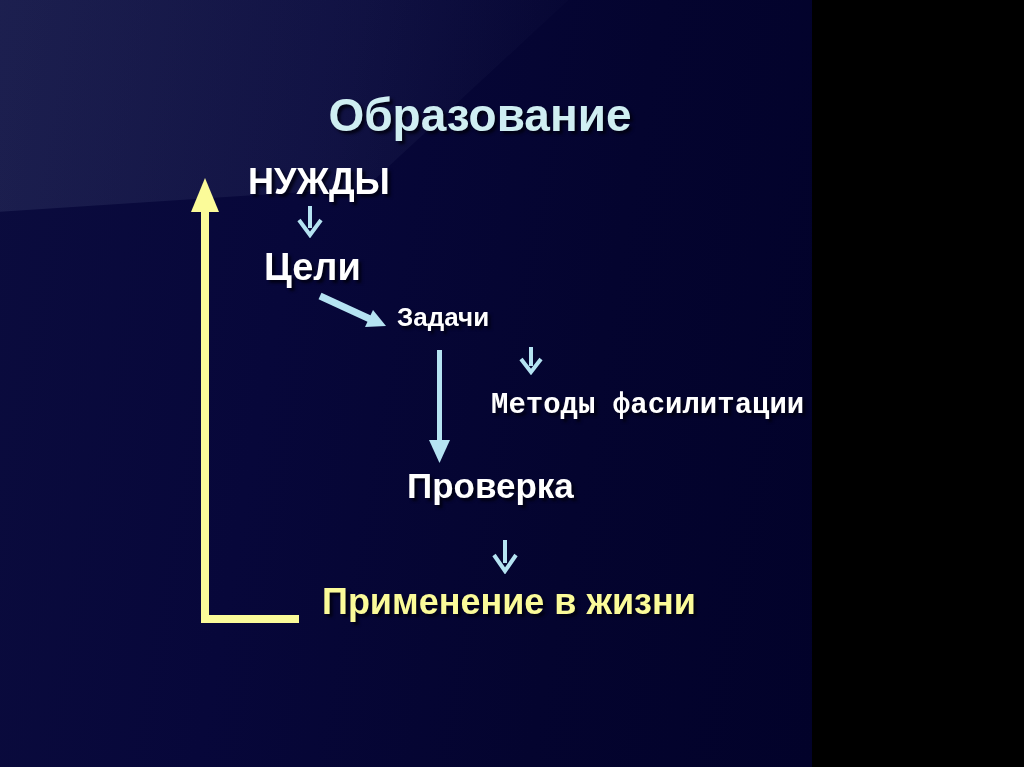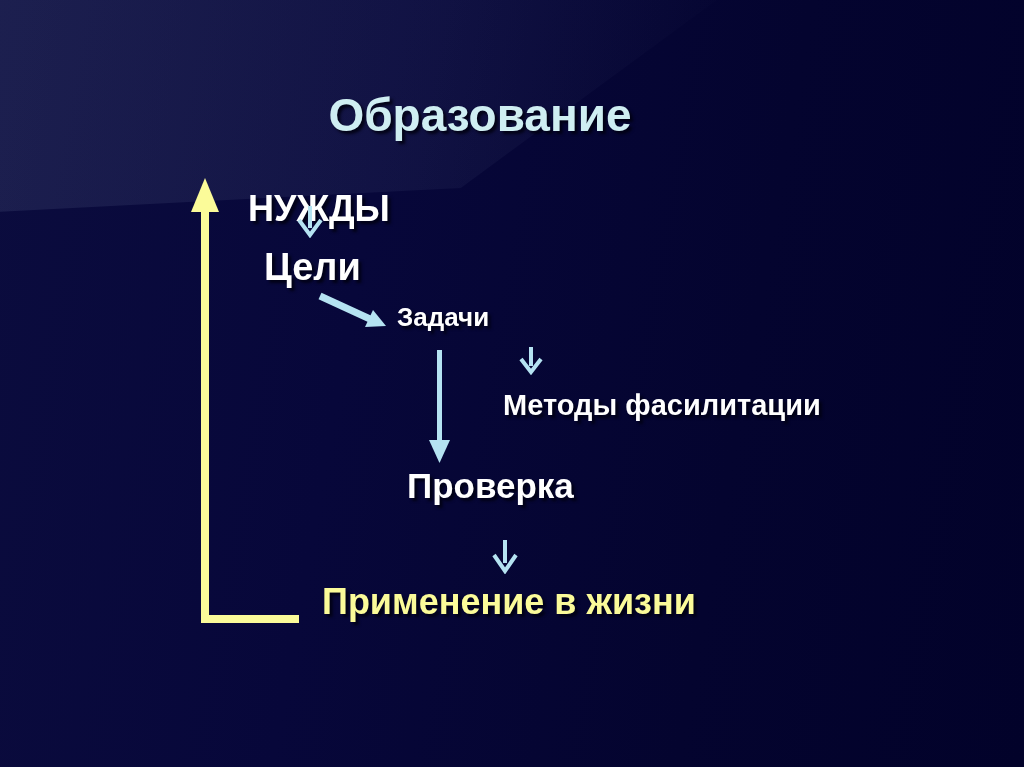--- a/index.html
+++ b/index.html
@@ -1,39 +1,39 @@
 <!DOCTYPE html>
 <html style="--background: #05053a; --title-text: #cfeef2; --body-text: #ffffff; --accent-yellow: #fbfb99; --accent-blue: #b5e3f2;"><head>
 <meta charset="utf-8">
 <style>
   html,body{margin:0;padding:0;background:#000;}
   #slide{
     position:relative;
-    width:1024px;height:767px;
+    width:812px;height:767px;
     overflow:hidden;
     font-family:"Liberation Sans",sans-serif;
     font-weight:bold;
     background:linear-gradient(100deg,#0b0c3e 0%,#07073a 35%,#04042f 70%,#02022a 100%);
   }
   
   #slide .bg-upper{
     position:absolute;inset:0;
     background:linear-gradient(100deg,rgba(90,100,140,0.22) 0%,rgba(90,100,140,0.12) 38%,rgba(90,100,140,0) 65%);
     clip-path:polygon(0 0,70% 0,45% 24.5%,0 27.6%);
     pointer-events:none;
   }
   .txt{position:absolute;white-space:nowrap;line-height:1;
        color:var(--body-text,#ffffff);
        text-shadow:3px 3px 3px rgba(0,0,15,0.85);}
   .title{left:250px;top:92px;width:460px;text-align:center;font-size:46px;
          color:var(--title-text,#cfeef2);}
-  .nuzhdy{left:248px;top:164px;font-size:36px;margin-top:27px;}
+  .nuzhdy{left:248px;top:164px;font-size:36px;}
   .tseli{left:264px;top:248px;font-size:38px;}
   .zadachi{left:397px;top:304px;font-size:26px;}
-  .metody{left:503px;top:391px;font-size:29px;}
+  .metody{left:491px;top:391px;font-size:29px;font-family:Liberation Mono, monospace;}
   .proverka{left:407px;top:468px;font-size:35px;}
   .primenenie{left:322px;top:584px;font-size:36px;color:var(--accent-yellow,#fbfb99);text-align:right;}
   .abs{position:absolute;}
   .blue-stroke{stroke:var(--accent-blue,#b5e3f2);fill:none;}
   .blue-fill{fill:var(--accent-blue,#b5e3f2);stroke:none;}
   .yellow-fill{fill:var(--accent-yellow,#fbfb99);stroke:none;}
 </style>
 </head>
 <body>
 

